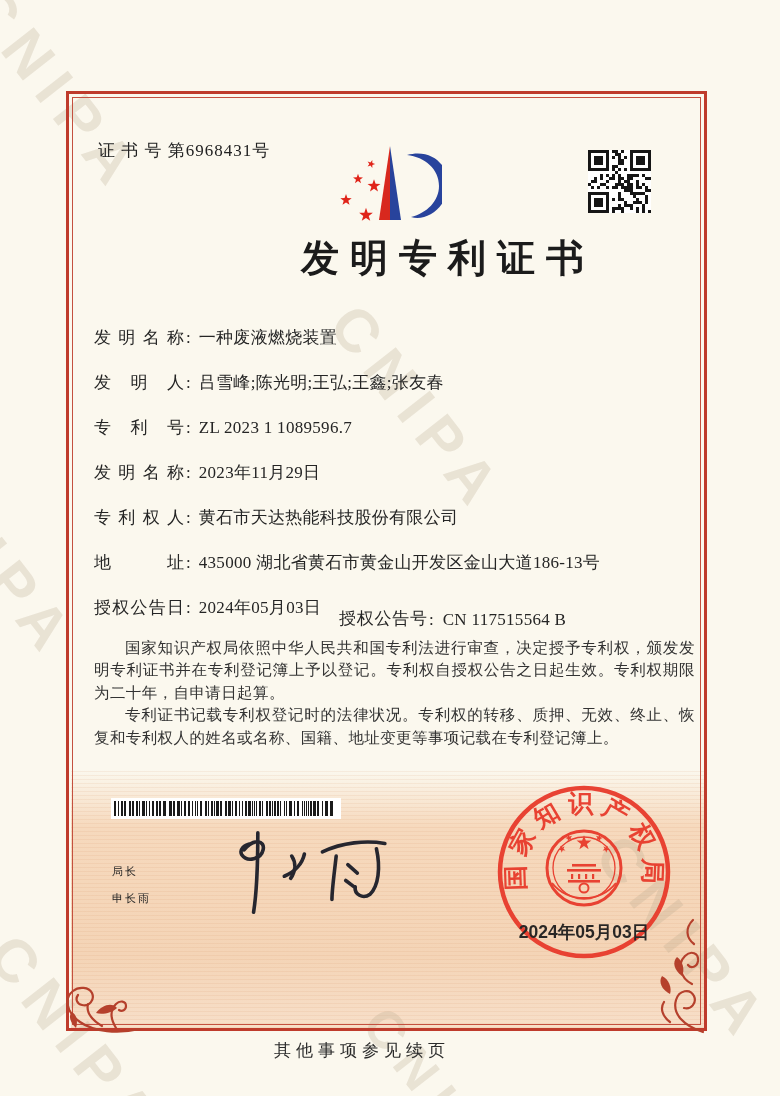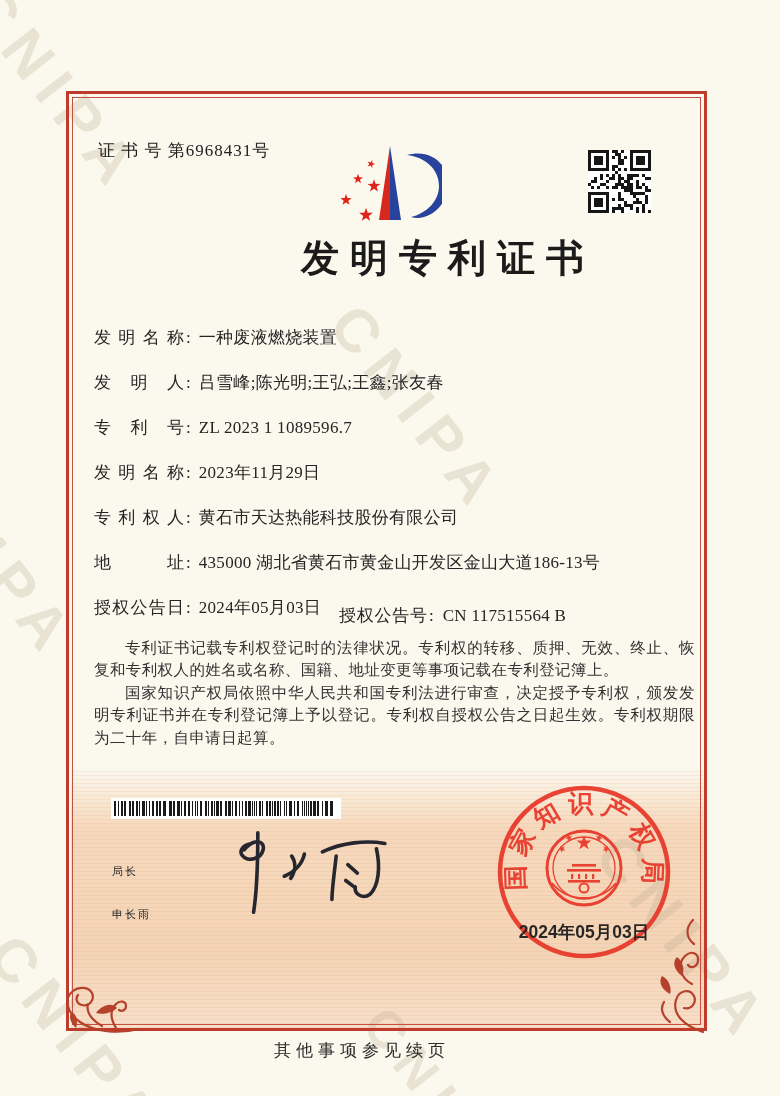--- a/index.html
+++ b/index.html
@@ -38,36 +38,36 @@
   .title {
     position:absolute; left:66px; top:233px; width:753px; text-align:center;
     font-size:38px; font-weight:bold; letter-spacing:11px; padding-left:11px; color:#1b1b1b;
   }
 
   .fields { position:absolute; left:94px; top:315px; width:600px; font-size:17px; color:#252525; }
   .row { position:relative; height:45px; display:flex; align-items:center; }
   .lbl { display:inline-block; width:90px; text-align:justify; text-align-last:justify; -moz-text-align-last:justify; }
   .colon { margin-left:2px; }
   .val { margin-left:8px; letter-spacing:0.3px; }
-  .pair2 { position:absolute; left:245px; top:8px; height:100%; display:flex; align-items:center; }
+  .pair2 { position:absolute; left:245px; top:0; height:100%; display:flex; align-items:flex-end; }
   .pair2 .lbl { width:88px; }
   .pair2 .val { margin-left:9px; }
 
   .body-text {
     position:absolute; left:94px; top:637px; width:601px;
     font-size:15.5px; line-height:22.4px; letter-spacing:0.4px;
     text-align:justify; color:#333;
   }
   .body-text p { text-indent:2em; }
 
   .barcode { position:absolute; left:111px; top:798px; width:230px; height:21px; background:#fff; padding:3px; }
   .sig { position:absolute; left:225px; top:828px; }
   .director { position:absolute; left:112px; top:864px; font-family:"Liberation Sans","DejaVu Sans",sans-serif;
               font-size:11px; letter-spacing:2px; color:#222; }
-  .director .name { display:block; margin-top:28px; }
+  .director .name { display:block; margin-top:12px; }
 
   .seal { position:absolute; left:492px; top:780px; opacity:0.94; }
 
   .page-info { position:absolute; left:47px; top:999px; width:640px; text-align:center; font-size:15px; color:#222; }
   .cont-note { position:absolute; left:42px; top:1039px; width:640px; text-align:center;
                font-size:17px; letter-spacing:5px; color:#2b2b2b; }
 </style>
 </head>
 <body>
 
@@ -376,22 +376,22 @@
         <span class="val">2024年05月03日</span>
         <span class="pair2">
           <span class="lbl">授权公告号</span>
             <span class="colon">:</span>
           <span class="val">CN 117515564 B</span>
         </span>
       </div>
     </div>
 
     <div class="body-text">
+      <p>国家知识产权局依照中华人民共和国专利法进行审查，决定授予专利权，颁发发明专利证书并在专利登记簿上予以登记。专利权自授权公告之日起生效。专利权期限为二十年，自申请日起算。</p>
       <p>专利证书记载专利权登记时的法律状况。专利权的转移、质押、无效、终止、恢复和专利权人的姓名或名称、国籍、地址变更等事项记载在专利登记簿上。</p>
-      <p>国家知识产权局依照中华人民共和国专利法进行审查，决定授予专利权，颁发发明专利证书并在专利登记簿上予以登记。专利权自授权公告之日起生效。专利权期限为二十年，自申请日起算。</p>
     </div>
 
     <svg id="bc-svg" class="barcode" width="224" height="15" viewBox="0 0 224 15" preserveAspectRatio="none">
         <g fill="#1a1a1a">
           <rect x="0" y="0" width="2" height="15"></rect>
           <rect x="4" y="0" width="1" height="15"></rect>
           <rect x="7" y="0" width="2" height="15"></rect>
           <rect x="10" y="0" width="2" height="15"></rect>
           <rect x="15" y="0" width="2" height="15"></rect>
           <rect x="18" y="0" width="2" height="15"></rect>

